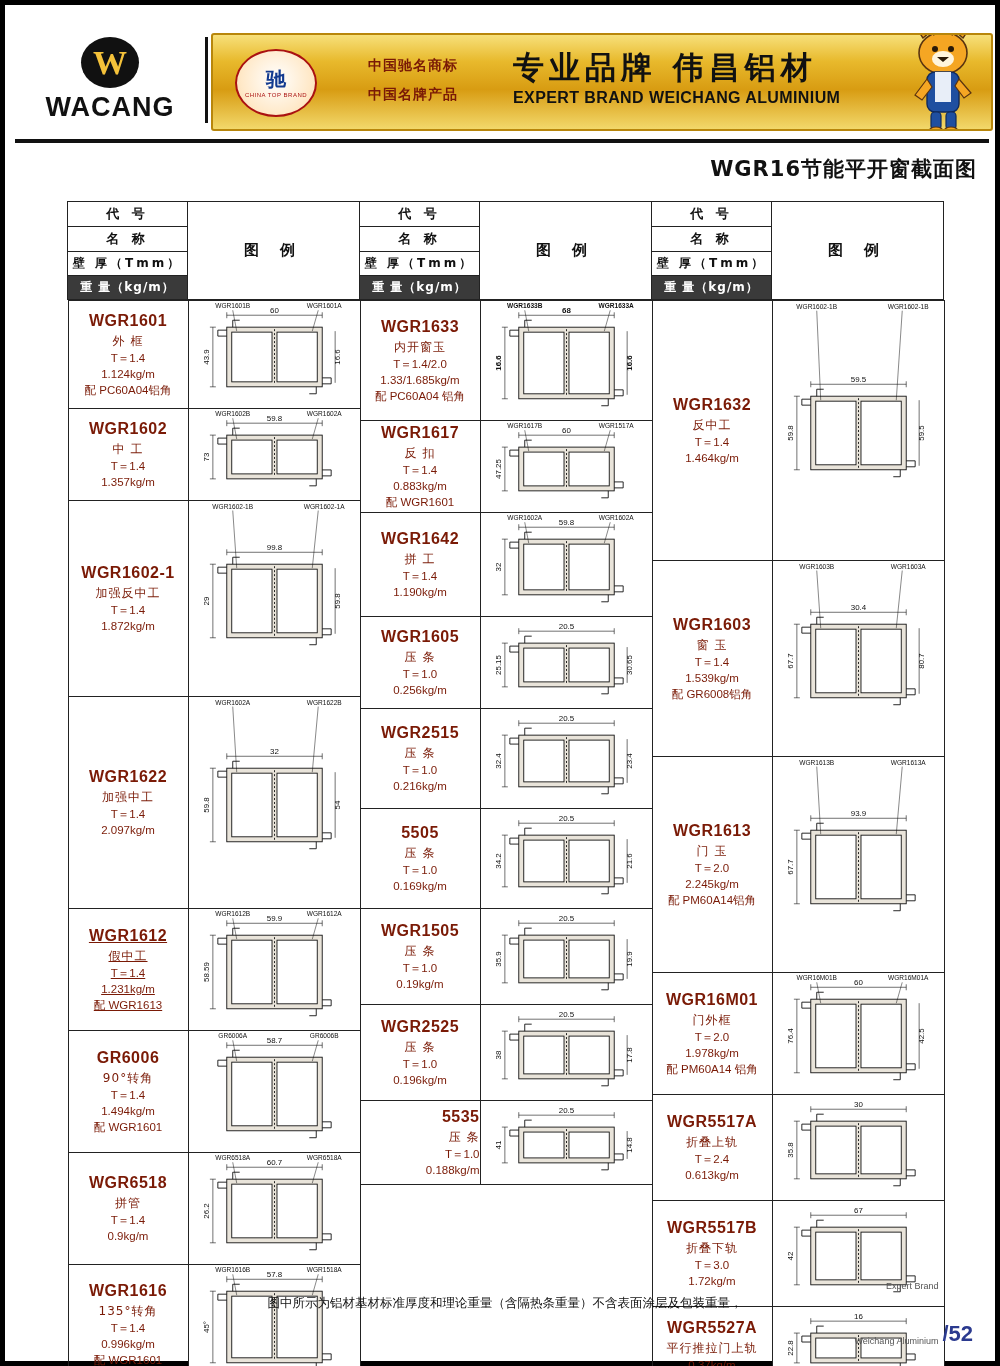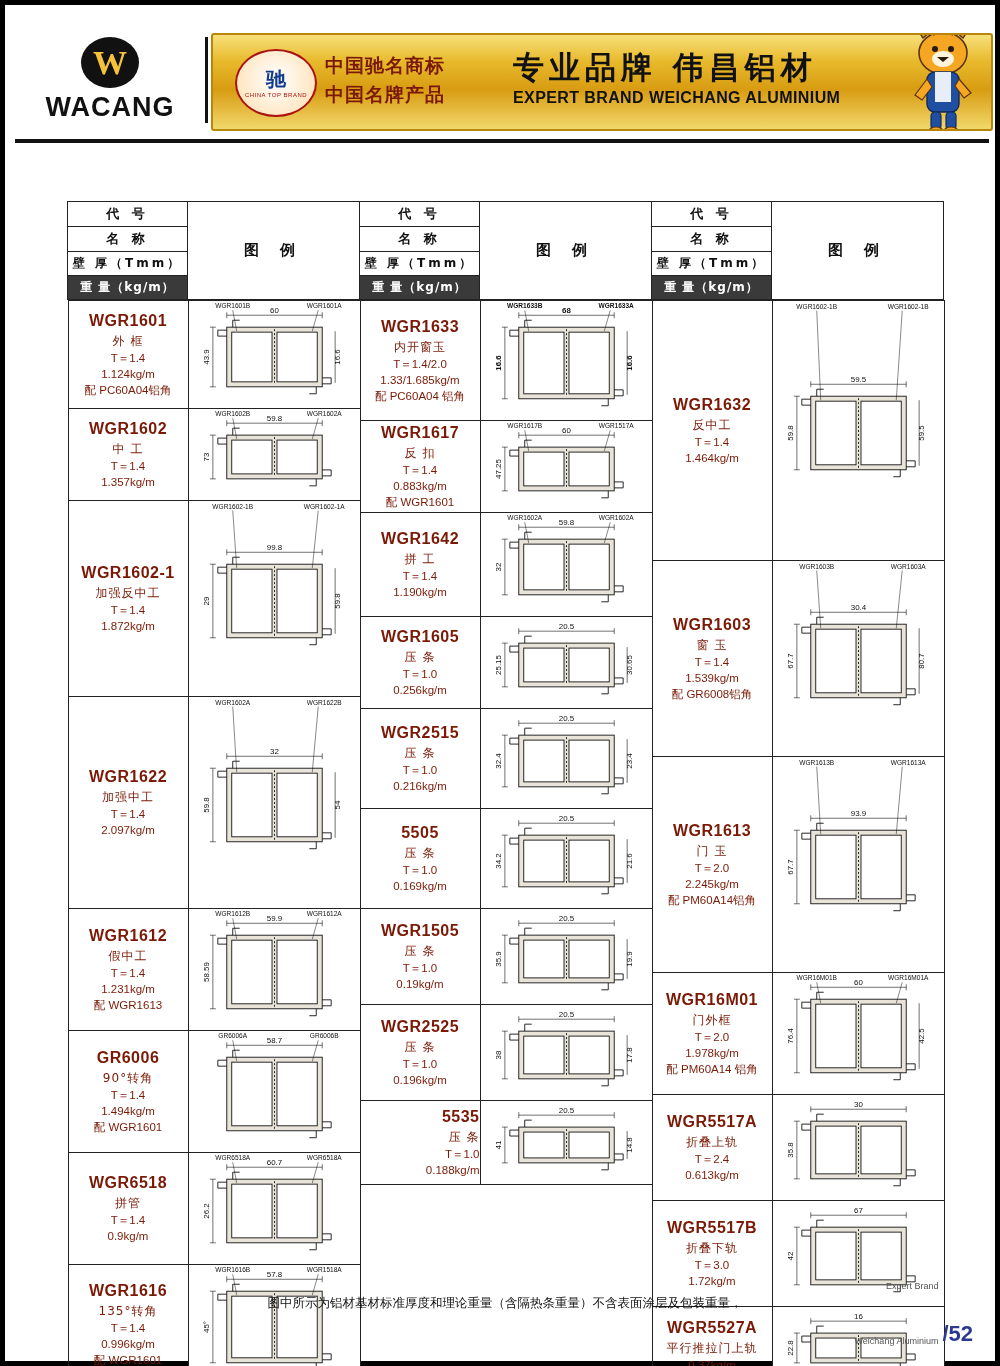--- a/index.html
+++ b/index.html
@@ -51,21 +51,21 @@
     background:radial-gradient(circle at 50% 45%, #fff 0%, #ffe9c9 65%, #f6d9a8 100%);
     display:flex;flex-direction:column;align-items:center;justify-content:center;
     color:#a11;
   }
   .seal .s1{font-size:20px;font-weight:bold;line-height:1;color:#123a8f;}
   .seal .s2{font-size:6px;letter-spacing:.5px;margin-top:3px;}
   .cn-claims{
     position:absolute;left:112px;top:16px;width:176px;color:#7a1a06;
     font-family:"DejaVu Sans",sans-serif;
   }
-  .cn-claims div{font-size:19px;font-weight:bold;line-height:29px;letter-spacing:1px;}
+  .cn-claims div{font-size:14px;font-weight:bold;line-height:29px;letter-spacing:1px;text-align:center;}
   .brandline{
     position:absolute;left:300px;top:12px;
   }
   .brandline .cn{
     font-size:31px;font-weight:bold;color:#111;letter-spacing:5px;
     font-family:"DejaVu Sans",sans-serif;line-height:40px;
   }
   .brandline .en{
     font-size:16px;font-weight:bold;color:#111;letter-spacing:.4px;line-height:22px;
     font-family:"Liberation Sans",sans-serif;
@@ -183,20 +183,21 @@
         <rect x="34" y="85" width="10" height="18" rx="4" fill="#1f4fa0" stroke="#102a5c" stroke-width="1.2"></rect>
         <rect x="49" y="85" width="10" height="18" rx="4" fill="#1f4fa0" stroke="#102a5c" stroke-width="1.2"></rect>
         <ellipse cx="39" cy="104" rx="7" ry="4" fill="#f5a623" stroke="#5a3410" stroke-width="1.2"></ellipse>
         <ellipse cx="54" cy="104" rx="7" ry="4" fill="#f5a623" stroke="#5a3410" stroke-width="1.2"></ellipse>
       </svg>
     </div>
 
     <div class="banner-rule"></div>
   </div>
 
+  <div class="doc-title">WGR16节能平开窗截面图</div>
 
   <table class="main">
     <colgroup>
       <col style="width:120px">
         <col style="width:172px">
       <col style="width:120px">
         <col style="width:172px">
       <col style="width:120px">
         <col style="width:172px">
     </colgroup>
@@ -402,21 +403,21 @@
                         <text x="152" y="107" font-size="8" fill="#111" text-anchor="middle" transform="rotate(-90,152,107)">54</text>
                         <line x1="48" y1="74" x2="44" y2="8" stroke="#111" stroke-width="0.5"></line>
                         <text x="44" y="6" font-size="6.6" fill="#111" text-anchor="middle">WGR1602A</text>
                         <line x1="124" y1="74" x2="130" y2="8" stroke="#111" stroke-width="0.5"></line>
                         <text x="136" y="6" font-size="6.6" fill="#111" text-anchor="middle">WGR1622B</text>
                       </svg>
                     </div>
                   </td>
                 </tr>
                 <tr style="height: 122px;">
-                  <td class="code-cell" style="border: 1px solid rgb(34, 34, 34);">
+                  <td class="code-cell" style="border: 1px solid rgb(34, 34, 34); text-decoration: underline;">
                     <div class="code">WGR1612</div>
                     <div class="nm">假中工</div>
                     <div class="sp">T＝1.4</div>
                     <div class="sp">1.231kg/m</div>
                     <div class="sp">配 WGR1613</div>
                   </td>
                   <td class="fig-cell" style="border: 1px solid rgb(34, 34, 34);">
                     <div class="fig-wrap" style="height:120px">
                       <svg viewBox="0 0 172 120" preserveAspectRatio="xMidYMid meet">
                         <g stroke="#111" fill="#e9e4da" stroke-width="0.9">

